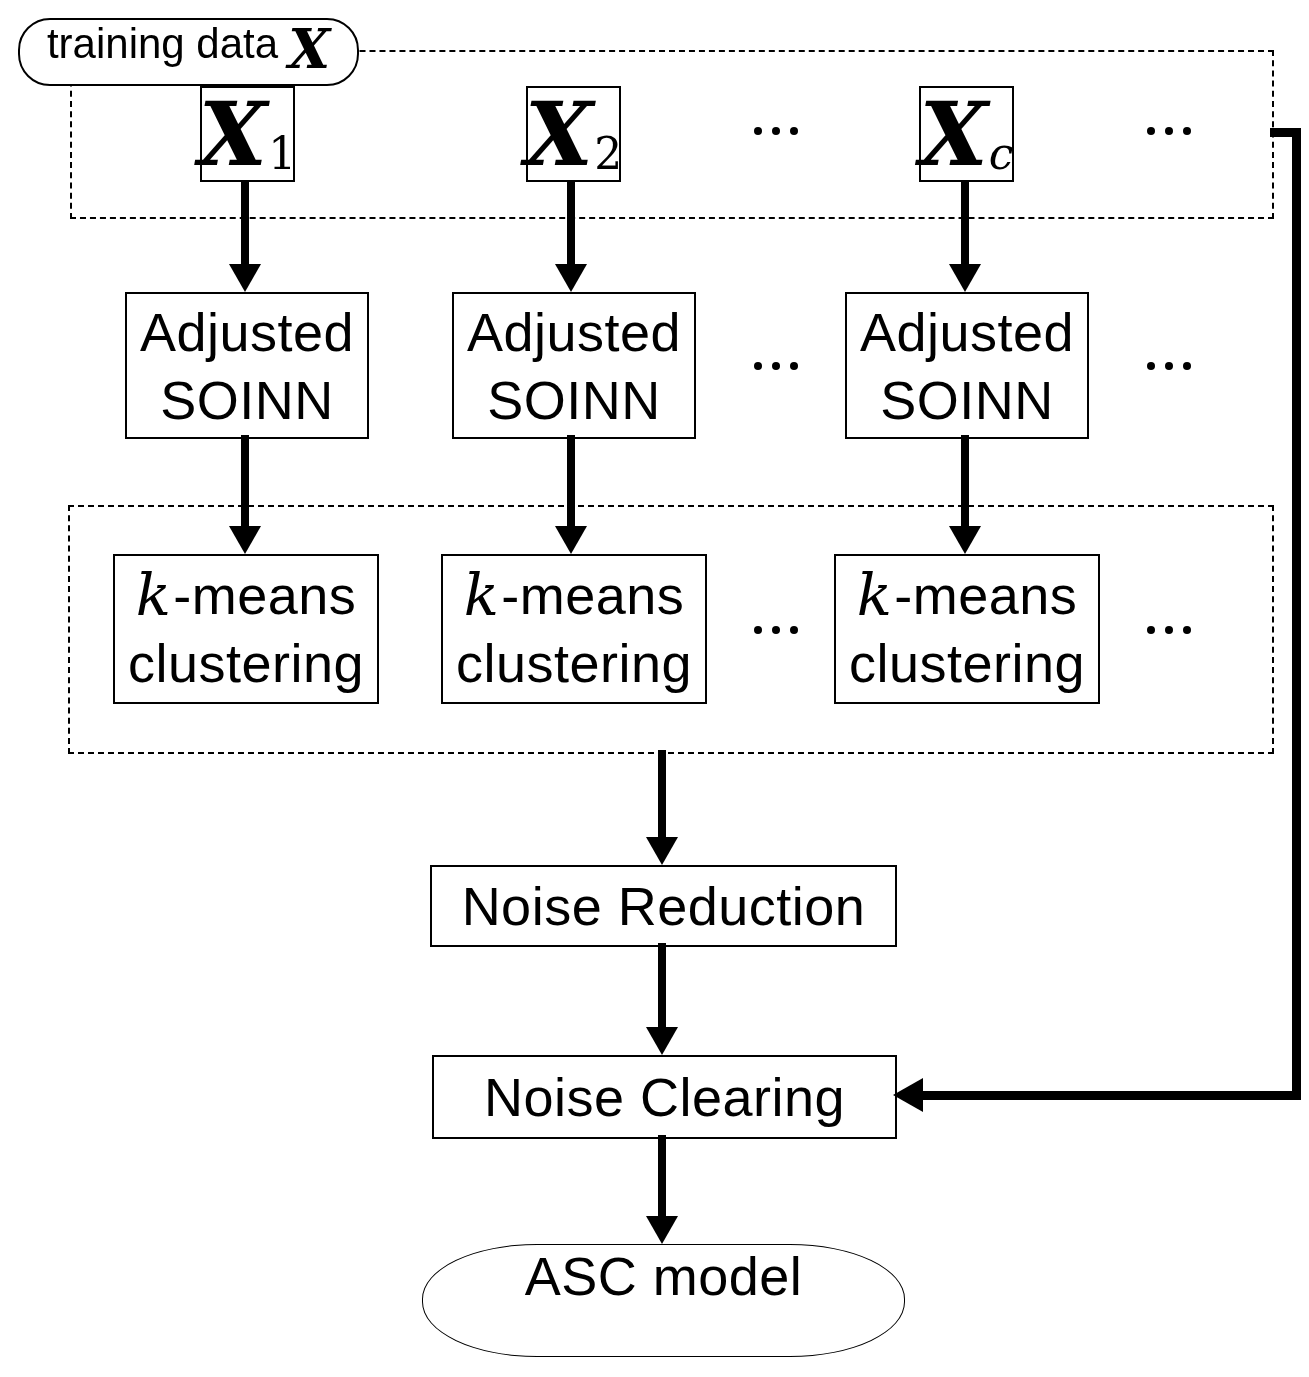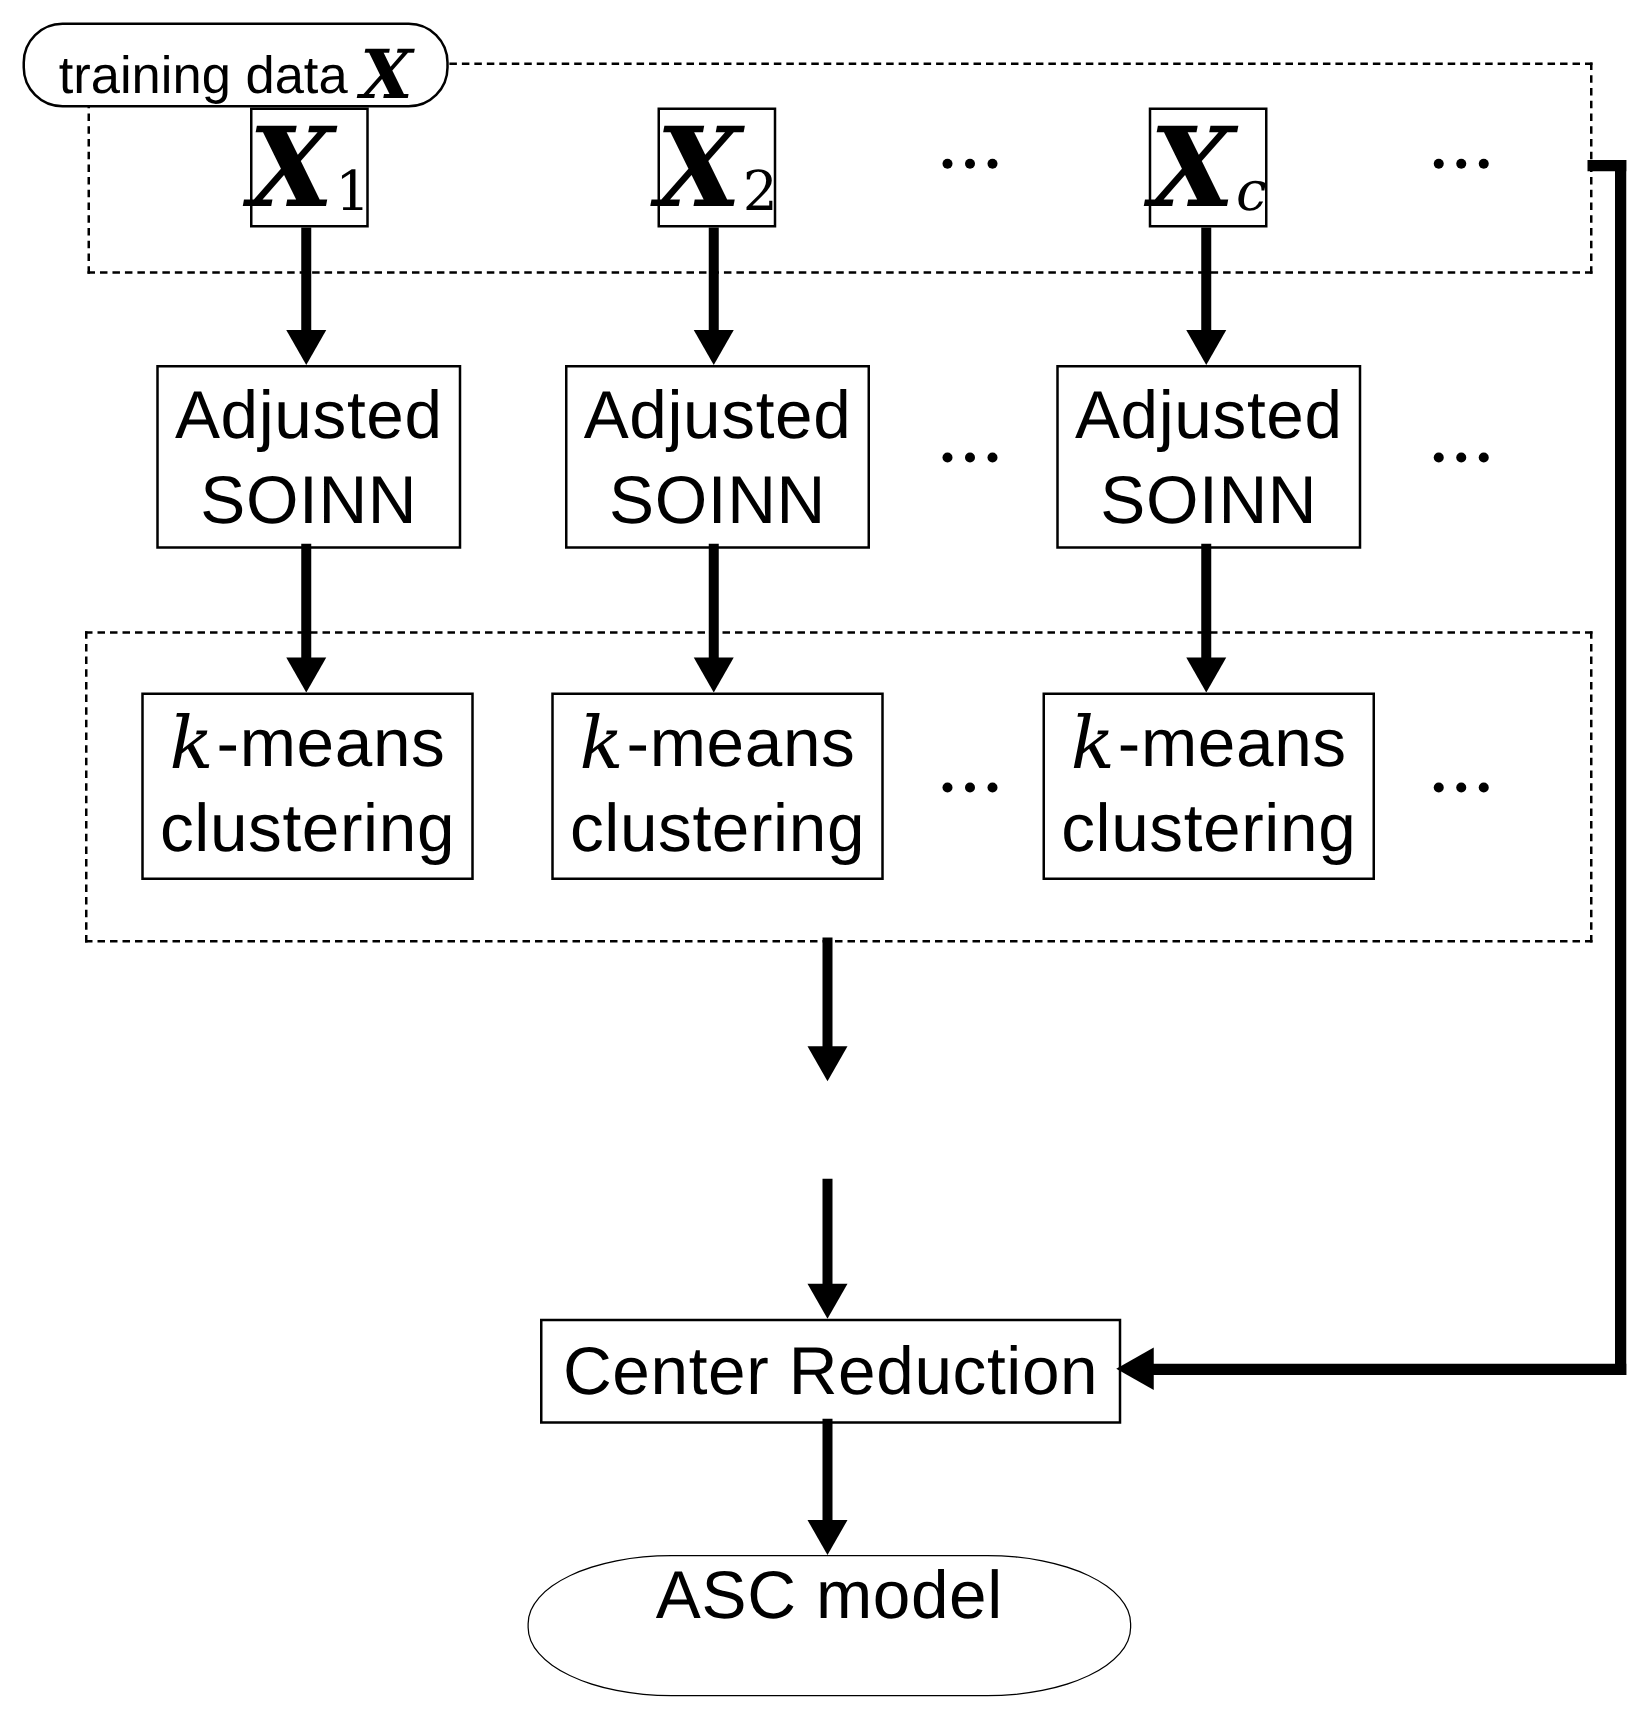--- a/index.html
+++ b/index.html
@@ -37,21 +37,21 @@
 
   
   .badge {
     position: absolute;
     left: 18px; top: 18px;
     width: 337px; height: 64px;
     background: #ffffff;
     border: 2px solid #000000;
     border-radius: 32px;
     display: flex;
-    align-items: flex-end;
+    align-items: flex-start;
     justify-content: center;
     gap: 10px;
     font-size: 42px;
     z-index: 6;
   }
 
   
   .script-x {
     font-family: "DejaVu Serif", serif;
     font-style: italic;
@@ -246,26 +246,29 @@
     <span class="kline">
       <span class="kital">k</span>
       <span>-means</span>
     </span>
     <span>clustering</span>
   </div>
 
   <div class="shaft-v" style="left:658px; top:750px; height:89px;"></div>
   <div class="head-down" style="left:646px; top:837px;"></div>
 
+  <div class="node" style="left:430px; top:865px; width:463px; height:78px;">
+    <span>Noise Reduction</span>
+  </div>
 
   <div class="shaft-v" style="left:658px; top:943px; height:86px;"></div>
   <div class="head-down" style="left:646px; top:1027px;"></div>
 
   <div class="node" style="left:432px; top:1055px; width:461px; height:80px;">
-    <span>Center Reduction</span>
+    <span>Noise Clearing</span>
   </div>
 
   <div class="shaft-v" style="left:658px; top:1135px; height:83px;"></div>
   <div class="head-down" style="left:646px; top:1216px;"></div>
 
   <div class="seg-h" style="left:1270px; top:128px; width:31px;"></div>
   <div class="seg-v" style="left:1292px; top:128px; height:972px;"></div>
   <div class="seg-h" style="left:921px; top:1091px; width:380px;"></div>
   <div class="head-left" style="left:893px; top:1078px;"></div>
 

